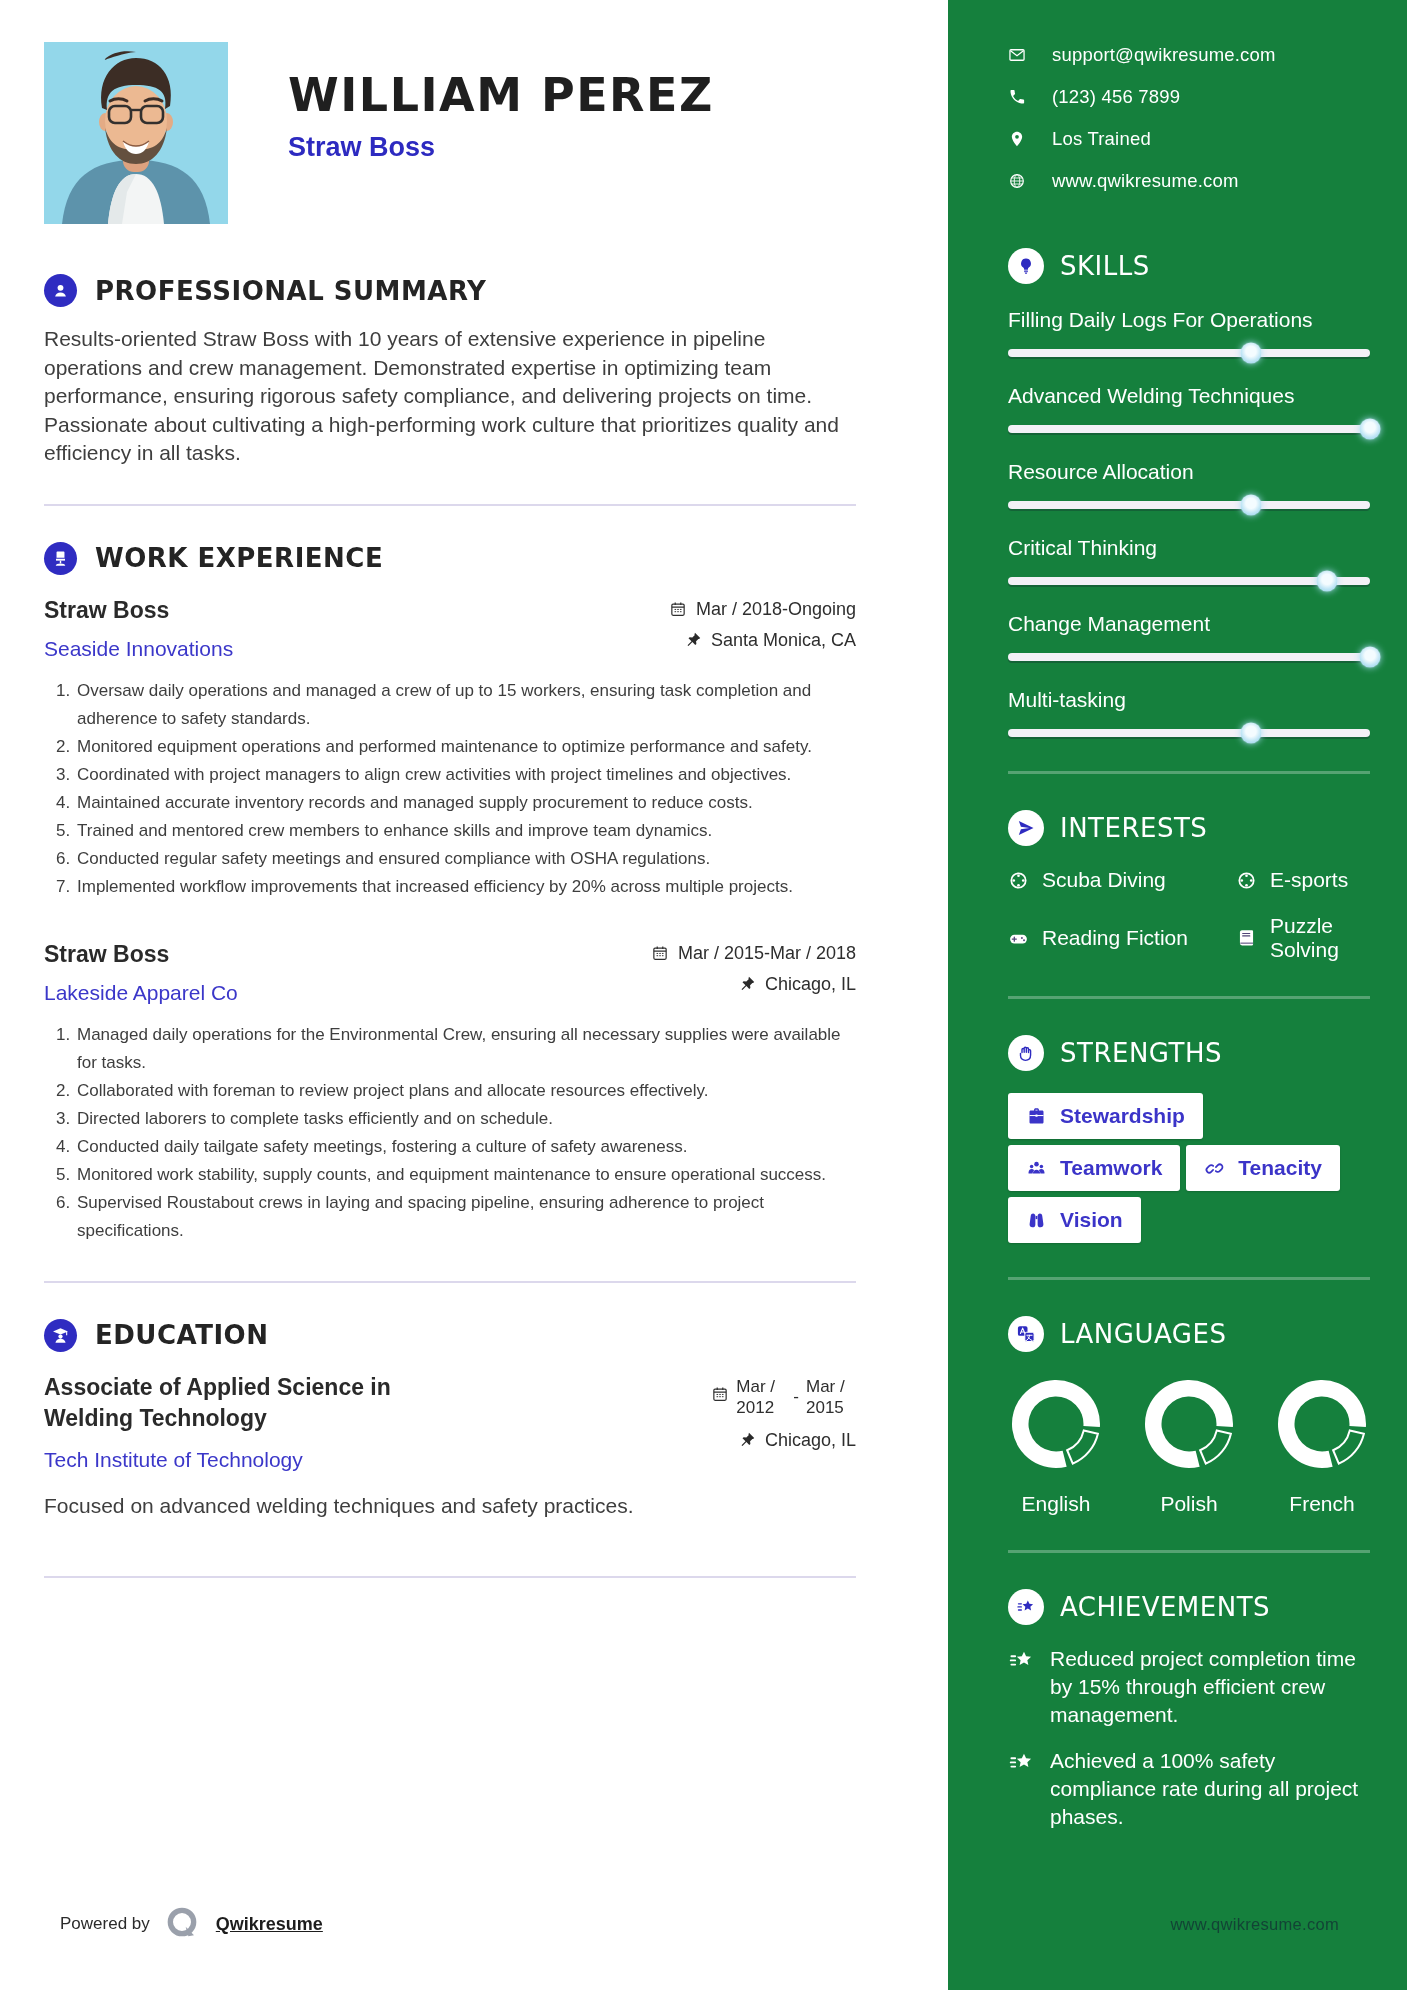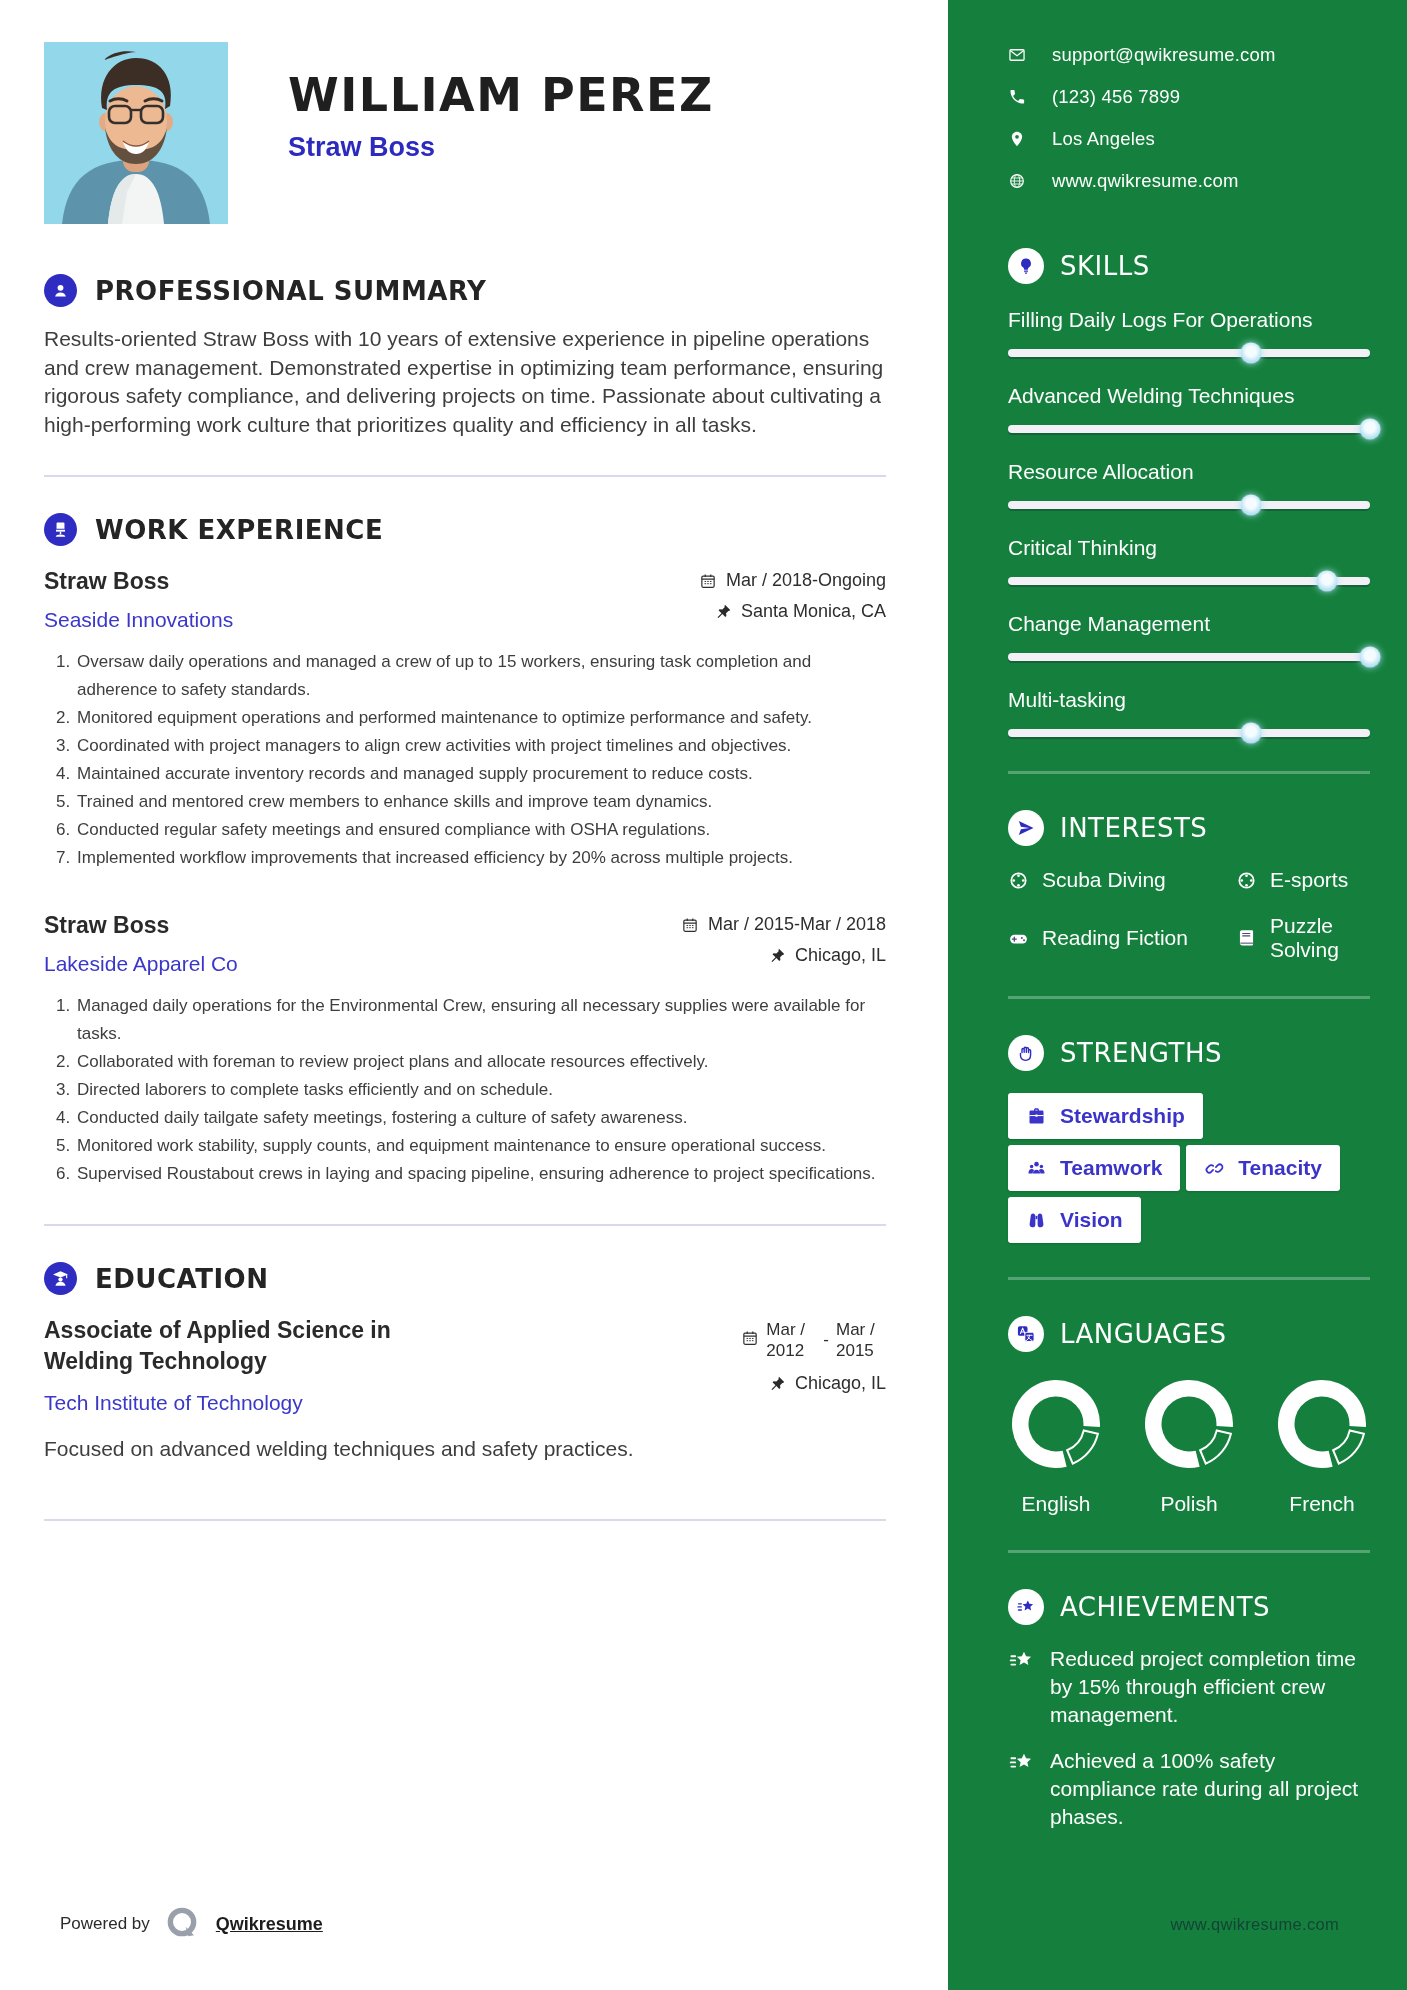--- a/index.html
+++ b/index.html
@@ -1,20 +1,20 @@
 <!DOCTYPE html>
 <html><head>
 <meta charset="utf-8">
 <style>
   html,body{margin:0;padding:0;background:#fff;}
   body{font-family:"Liberation Sans",sans-serif;color:#3f3f3f;}
   .page{width:1407px;height:1990px;display:flex;overflow:hidden;background:#fff;}
 
   
-  .left-col{width:984px;box-sizing:border-box;padding:42px 62px 46px 44px;display:flex;flex-direction:column;}
+  .left-col{width:984px;box-sizing:border-box;padding:42px 92px 46px 44px;display:flex;flex-direction:column;}
   .id-block{display:flex;align-items:flex-start;}
   .photo{width:184px;height:182px;flex:0 0 auto;overflow:hidden;background:#93d7ea;}
   .photo svg{display:block;}
   .id-text{margin-left:60px;margin-top:26px;}
   h1{margin:0;font-size:46px;font-weight:bold;letter-spacing:1.5px;color:#1f1f1f;font-family:"DejaVu Sans","Liberation Sans",sans-serif;}
   .job-title{margin-top:10px;font-size:27px;font-weight:bold;color:#2d2ac0;}
 
   .sec-head{display:flex;align-items:center;gap:18px;margin:0;}
   .sec-circle{width:33px;height:33px;border-radius:50%;background:#2f2cc1;display:flex;align-items:center;justify-content:center;flex:0 0 auto;}
   .sec-circle svg{width:19px;height:19px;}
@@ -310,21 +310,21 @@
             </svg>
           </span>
           <span class="c-text">(123) 456 7899</span>
         </div>
         <div class="c-row">
           <span class="ic">
             <svg viewBox="0 0 24 24" fill="#fff">
               <path d="M12 2.2c-3.8 0-6.9 3.1-6.9 6.9 0 5.1 6.9 12.7 6.9 12.7s6.9-7.6 6.9-12.7c0-3.8-3.1-6.9-6.9-6.9zm0 9.3a2.5 2.5 0 1 1 0-5 2.5 2.5 0 0 1 0 5z"></path>
             </svg>
           </span>
-          <span class="c-text">Los Angeles</span>
+          <span class="c-text">Los Trained</span>
         </div>
         <div class="c-row">
           <span class="ic">
             <svg viewBox="0 0 24 24" fill="none" stroke="#fff">
               <circle cx="12" cy="12" r="8.4" stroke-width="1.6"></circle>
               <ellipse cx="12" cy="12" rx="3.7" ry="8.4" stroke-width="1.2"></ellipse>
               <path d="M3.9 12h16.2M4.9 8h14.2M4.9 16h14.2" stroke-width="1.2"></path>
             </svg>
           </span>
           <span class="c-text">www.qwikresume.com</span>

